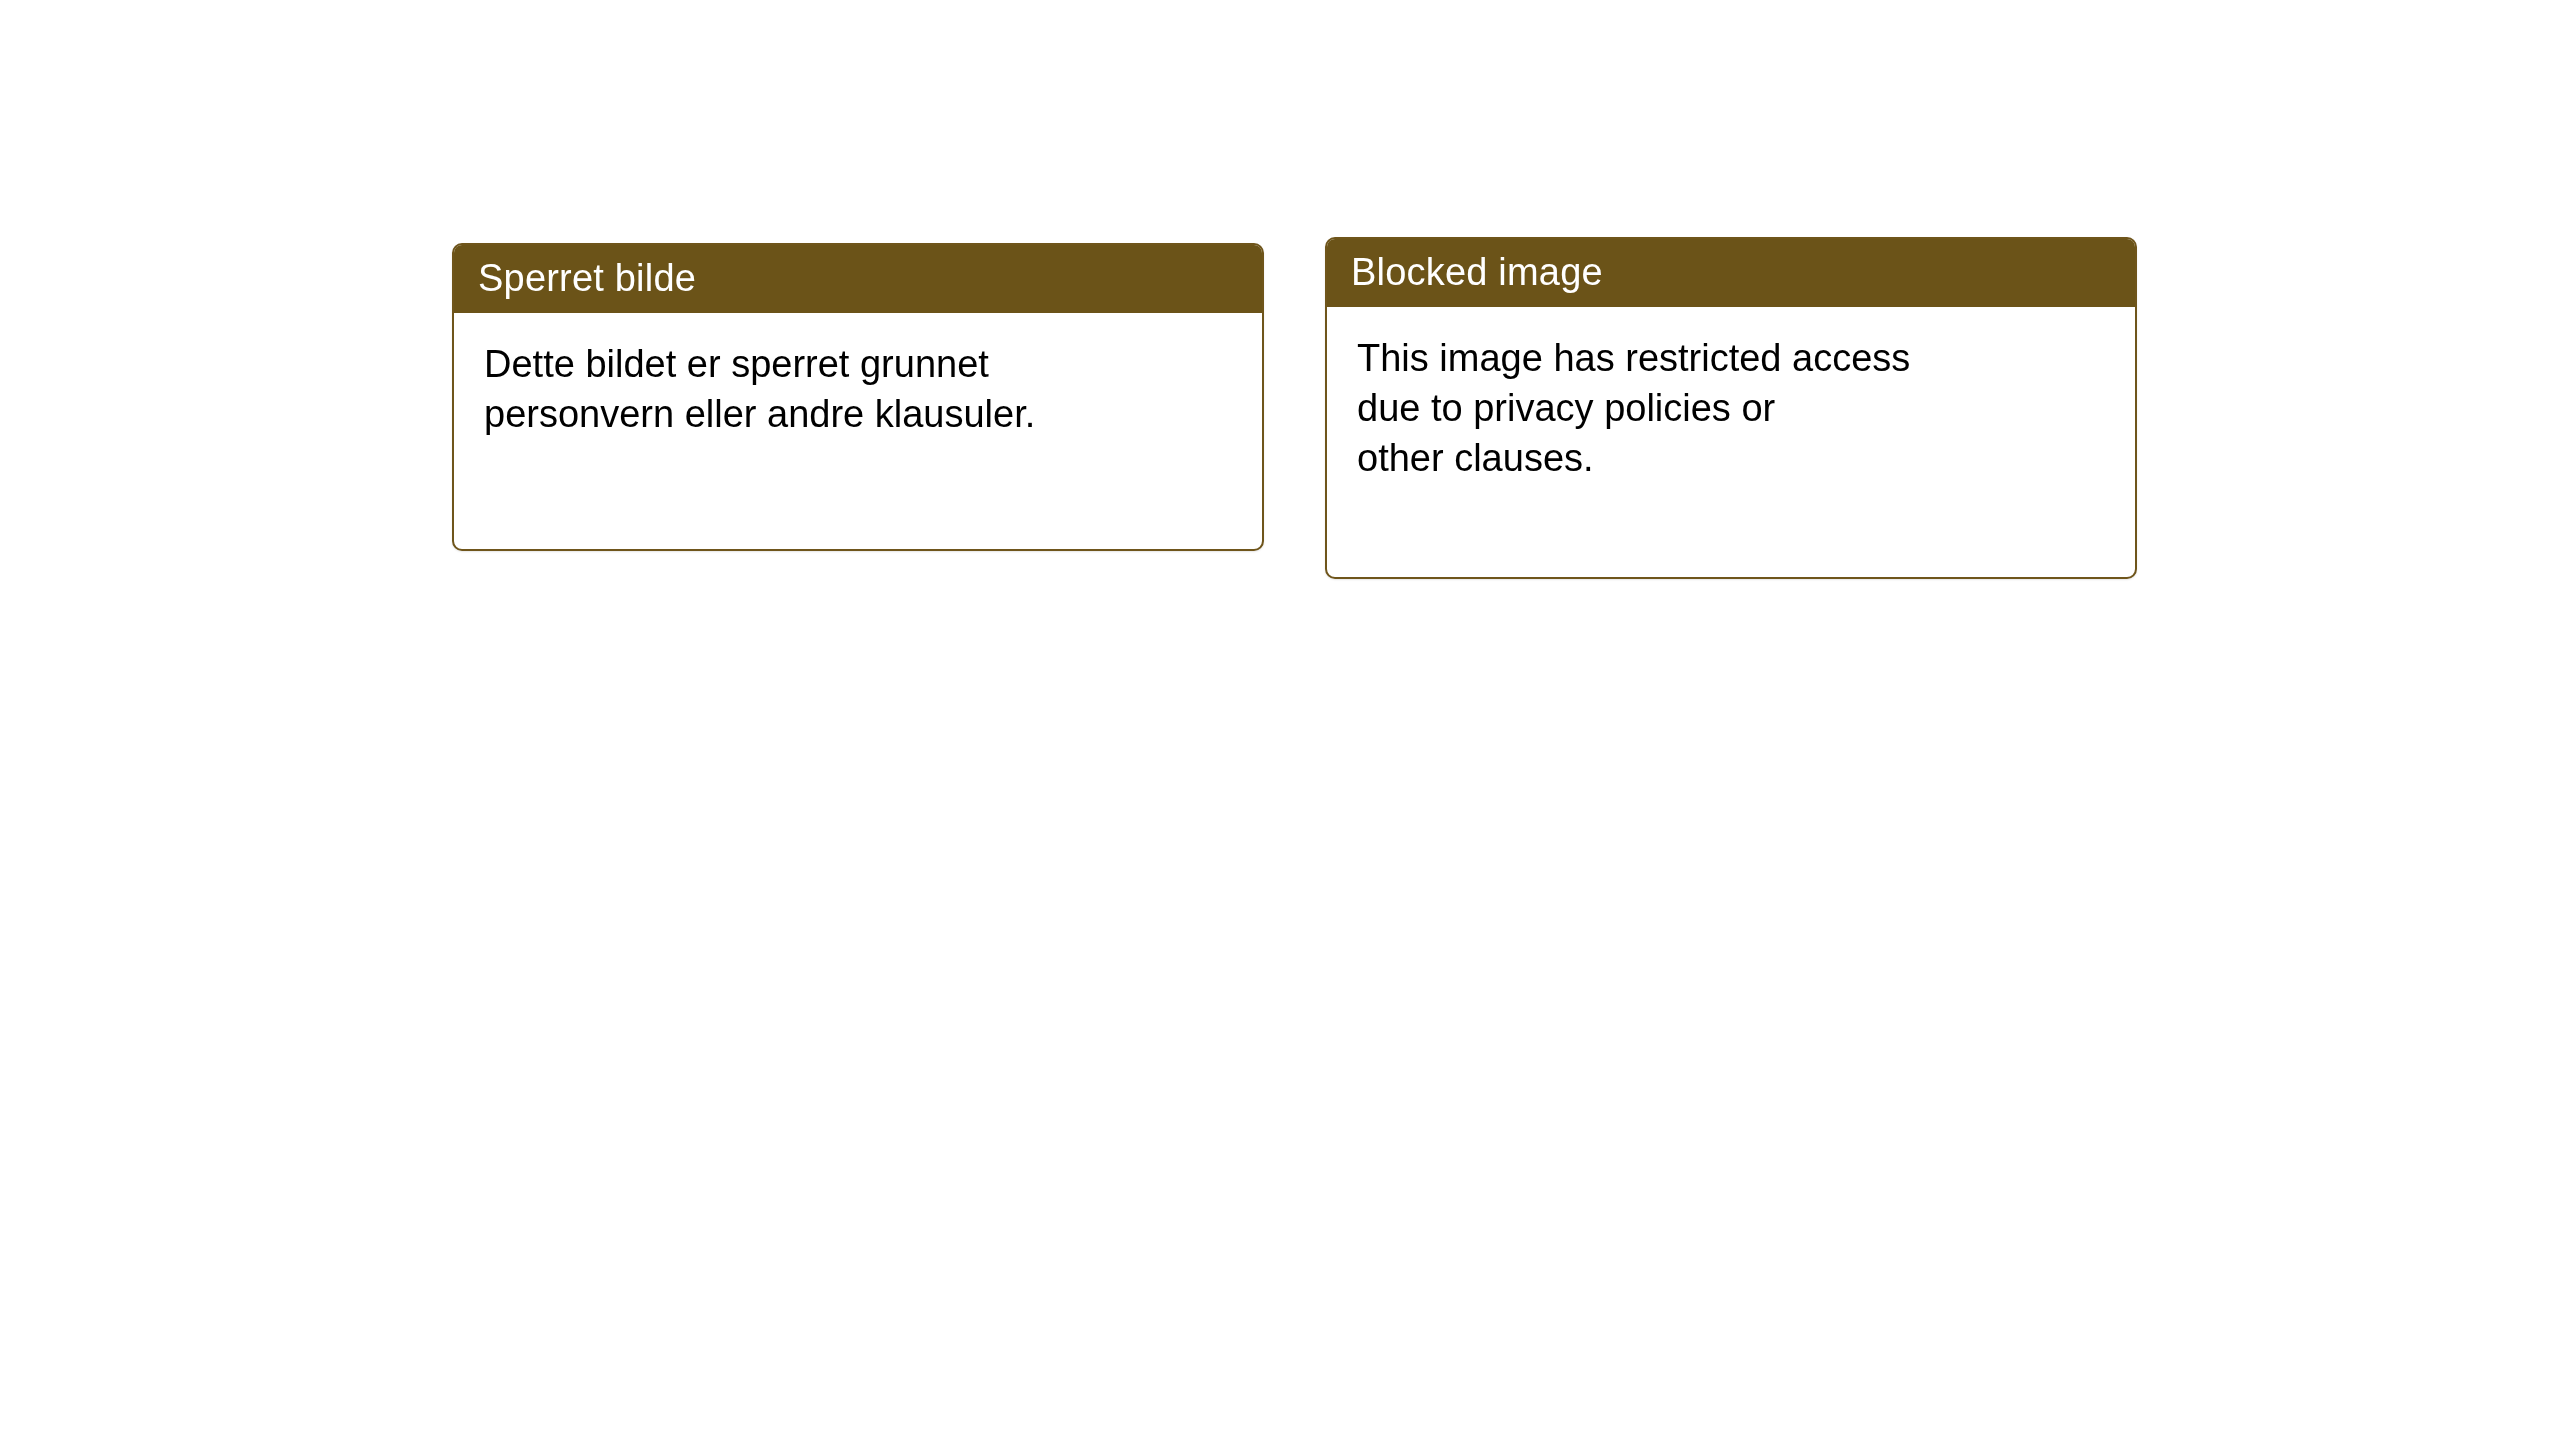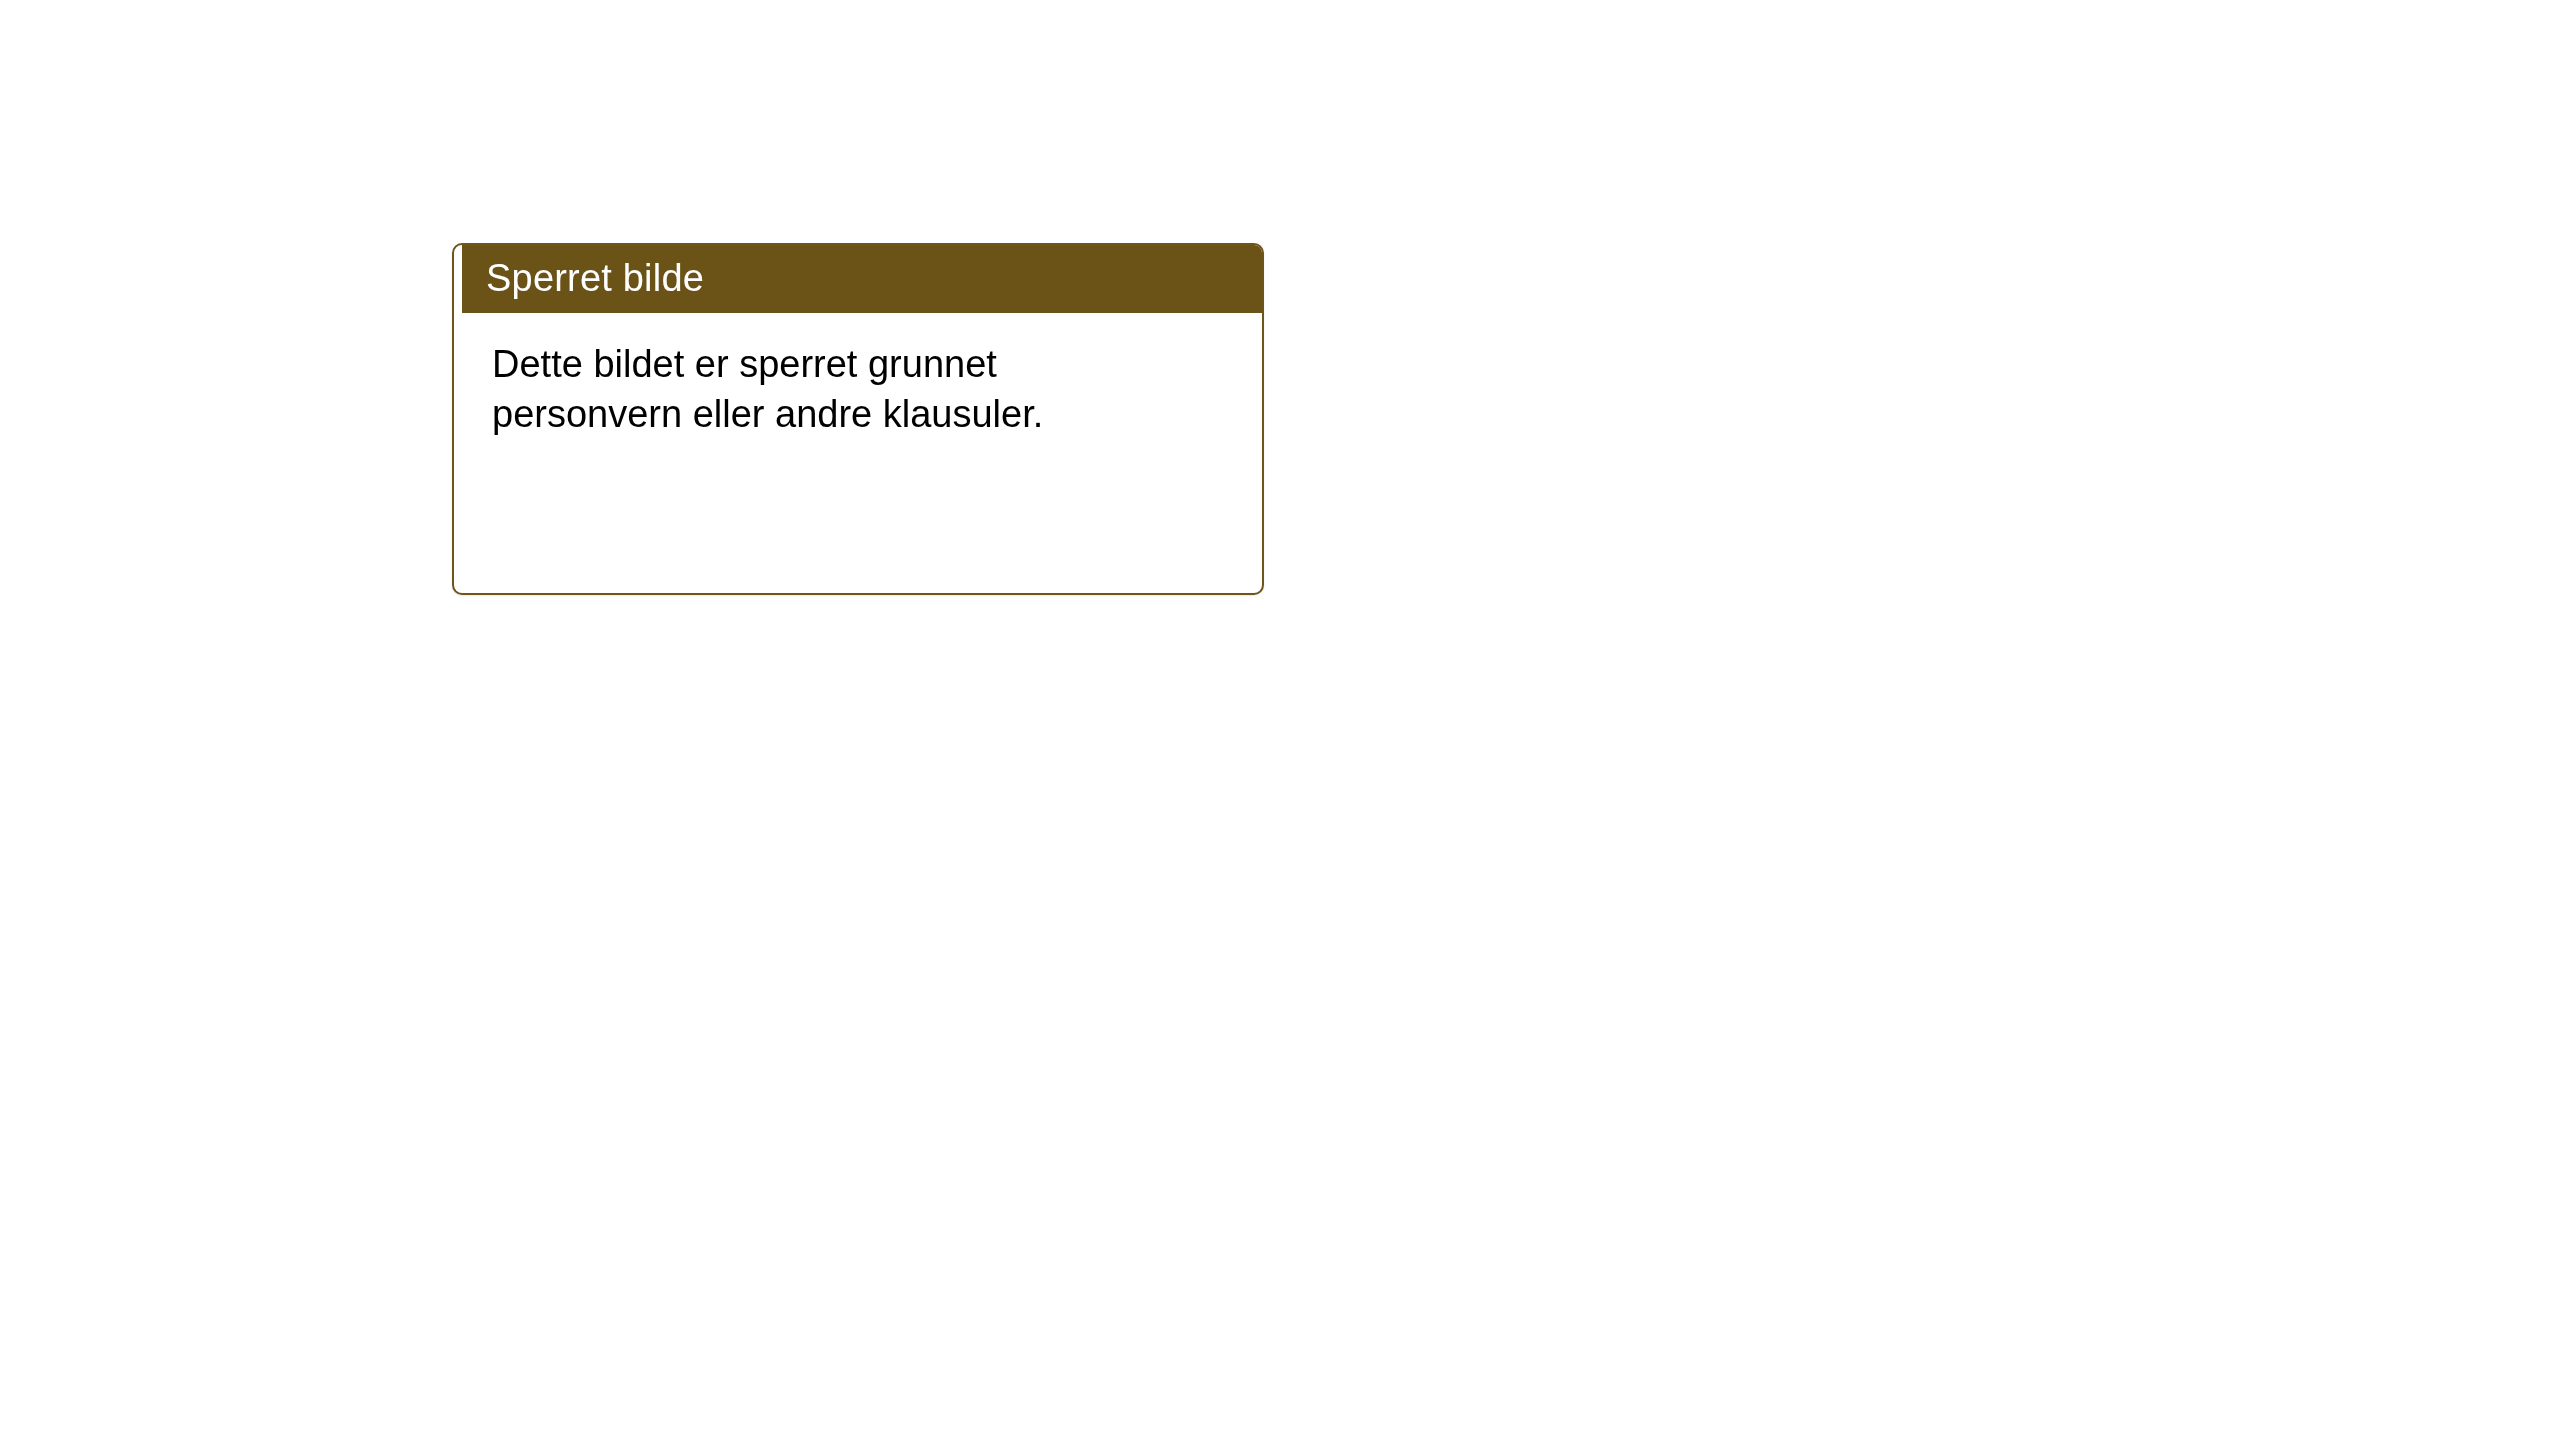--- a/index.html
+++ b/index.html
@@ -46,22 +46,21 @@
   }
   .notice-card .card-body p {
     margin: 4px;
     white-space: pre-line;
   }
   
   #card-no {
     left: 452px;
     top: 243px;
     width: 812px;
-    height: 352px;
-    padding-left: 8px;
+    height: 308px;
   }
   #card-en {
     left: 1325px;
     top: 237px;
     width: 812px;
     height: 342px;
   }
 </style>
 </head>
 <body>
@@ -69,14 +68,22 @@
 <div class="stage">
 
   <div class="notice-card" id="card-no">
     <div class="card-header">Sperret bilde</div>
     <div class="card-body">
       <p>Dette bildet er sperret grunnet
 personvern eller andre klausuler.</p>
     </div>
   </div>
 
+  <div class="notice-card" id="card-en">
+    <div class="card-header">Blocked image</div>
+    <div class="card-body">
+      <p>This image has restricted access
+due to privacy policies or
+other clauses.</p>
+    </div>
+  </div>
 
 </div>
 
 </body></html>

